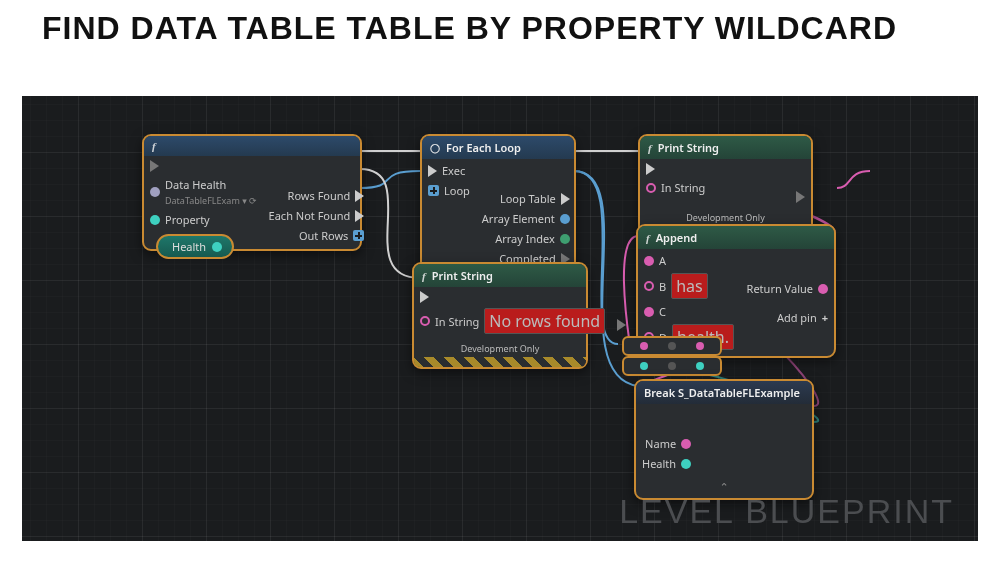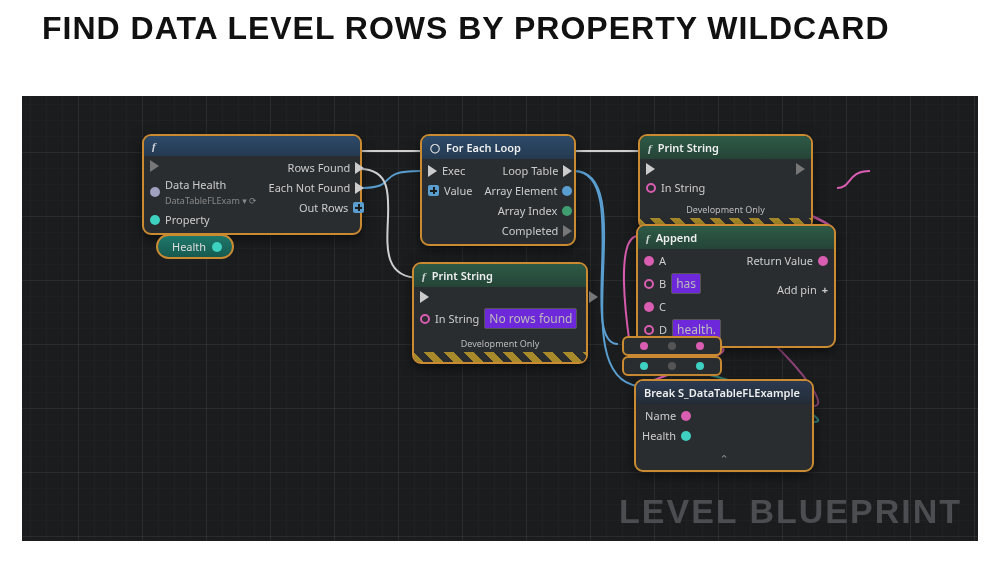--- a/index.html
+++ b/index.html
@@ -29,25 +29,25 @@
       linear-gradient(to right, rgba(255,255,255,.05) 1px, transparent 1px),
       linear-gradient(to bottom, rgba(255,255,255,.05) 1px, transparent 1px),
       linear-gradient(to right, rgba(255,255,255,.015) 1px, transparent 1px),
       linear-gradient(to bottom, rgba(255,255,255,.015) 1px, transparent 1px);
     background-size: 64px 64px, 64px 64px, 16px 16px, 16px 16px;
     background-position: -8px -8px;
     overflow: hidden;
   }
   .watermark {
     position: absolute;
-    right: 16px;
+    right: 24px;
     bottom: 10px;
     font-family: Impact, 'Arial Black', sans-serif;
     font-size: 34px;
-    font-weight: 700;
+    font-weight: 400;
     letter-spacing: 2px;
     color: #4b4d50;
   }
   .node {
     position: absolute;
     background: #2a2d30;
     border: 2px solid #c98a32;
     border-radius: 9px;
     color: #ccc;
     font-size: 11px;
@@ -61,45 +61,45 @@
     font-weight: 600;
     display: flex;
     align-items: center;
     gap: 6px;
   }
   .node.func .hdr { background: linear-gradient(to bottom, #2e5a46, #244438); }
   .node.break .hdr { background: linear-gradient(to bottom, #2c3a50, #232c38); }
   .hdr .f { font-style: italic; font-family: serif; opacity:.85; }
   .body { padding: 4px 6px 6px; display: flex; justify-content: space-between; gap: 12px; }
   .col { display: flex; flex-direction: column; gap: 5px; }
-  .col.r { align-items: flex-end; text-align: left; }
+  .col.r { align-items: flex-end; text-align: left; margin-top: 28px; }
   .pin { display: flex; align-items: center; gap: 5px; white-space: nowrap; }
   .pin.r { flex-direction: row-reverse; }
   .dot { width: 10px; height: 10px; border-radius: 50%; background: #888; flex:none; }
   .dot.pink { background: #d95db0; }
   .dot.cyan { background: #3ed0c0; }
   .dot.blue { background: #5a9ed0; }
   .dot.open { background: transparent; border: 2px solid currentColor; }
   .dot.pink.open { color: #d95db0; }
   .arr { width: 11px; height: 11px; background: #5a9ed0; flex:none; border-radius:2px;
          background-image: linear-gradient(#1a1c1e,#1a1c1e),linear-gradient(#1a1c1e,#1a1c1e);
          background-size: 2px 7px, 7px 2px; background-position: center; background-repeat: no-repeat;}
   .exec {
     width: 0; height: 0;
     border-top: 6px solid transparent;
     border-bottom: 6px solid transparent;
     border-left: 9px solid #ccc;
     flex:none;
   }
   .mini { font-size: 9px; color: #888; }
   .inp {
-    background: #6d28d9;
+    background: #b91c1c;
     border: 1px solid #555;
     color: #bbb;
-    font-size: 12px;
+    font-size: 16px;
     padding: 1px 4px;
     border-radius: 2px;
   }
   .stripe {
     height: 10px;
     background: repeating-linear-gradient(45deg, #a88a2a 0 7px, #2a2d30 7px 14px);
     border-radius: 0 0 6px 6px;
     margin-top: 2px;
   }
   .stripe-label { text-align:center; font-size:9px; color:#bbb; padding:2px 0 0; }
@@ -122,21 +122,21 @@
     display: flex; align-items: center; gap: 20px;
   }
   .reroute .dot, .reroute .dotmid { width:8px; height:8px; border-radius:50%; }
   svg.wires { position:absolute; inset:0; width:100%; height:100%; pointer-events:none; }
   .dn { display:inline-block; }
   .plus { font-weight:bold; color:#ccc; }
 </style>
 </head>
 <body>
 
-<div class="title">FIND DATA LEVEL ROWS BY PROPERTY WILDCARD</div>
+<div class="title">FIND DATA TABLE TABLE BY PROPERTY WILDCARD</div>
 
 <div class="graph">
 
   <svg class="wires" viewBox="0 0 956 445">
     <path d="M 338 55 C 370 55 370 55 398 55" stroke="#d0d0d0" stroke-width="2" fill="none"></path>
     <path d="M 338 92 C 380 92 350 75 398 75" stroke="#5a9ed0" stroke-width="2" fill="none"></path>
     <path d="M 338 73 C 400 73 330 182 398 182" stroke="#d0d0d0" stroke-width="2" fill="none"></path>
     <path d="M 552 55 C 580 55 580 55 616 55" stroke="#d0d0d0" stroke-width="2" fill="none"></path>
     <path d="M 552 75 C 620 75 540 280 616 290" stroke="#5a9ed0" stroke-width="2" fill="none"></path>
     <path d="M 552 75 C 610 75 555 248 596 248" stroke="#5a9ed0" stroke-width="2" fill="none"></path>
@@ -198,21 +198,21 @@
         <span>For Each Loop</span>
     </div>
     <div class="body">
       <div class="col">
         <div class="pin">
             <span class="exec"></span>
             <span>Exec</span>
           </div>
         <div class="pin">
             <span class="arr"></span>
-            <span>Value</span>
+            <span>Loop</span>
           </div>
       </div>
       <div class="col r">
         <div class="pin r">
             <span class="exec"></span>
             <span>Loop Table</span>
           </div>
         <div class="pin r">
             <span class="dot blue"></span>
             <span>Array Element</span>

